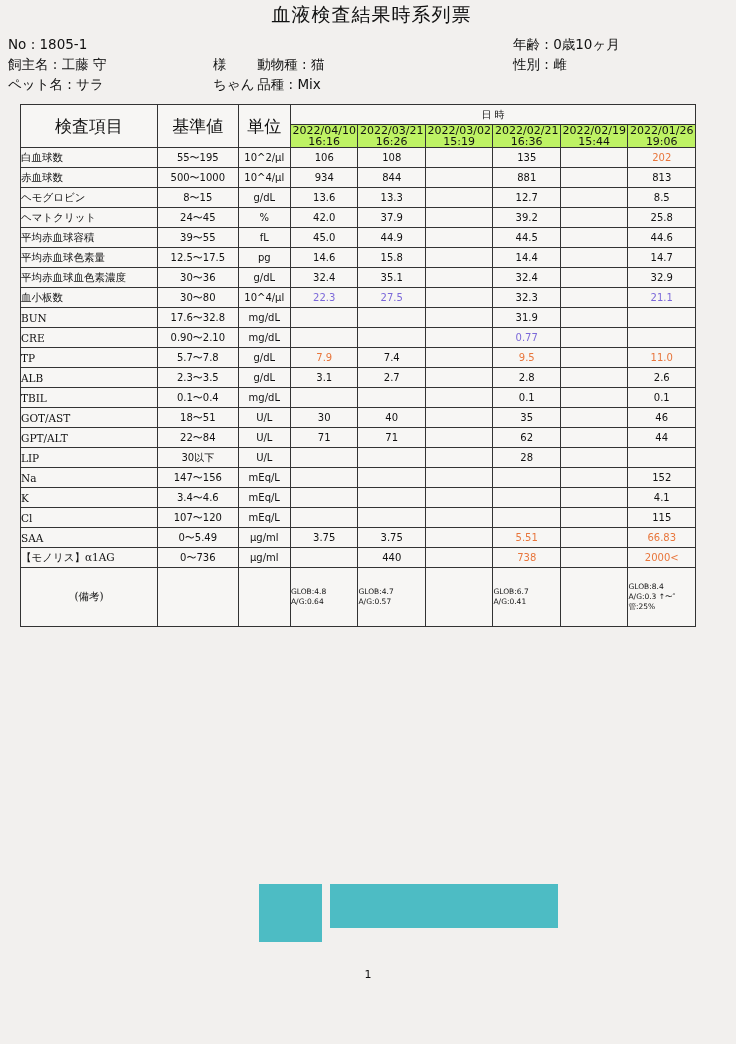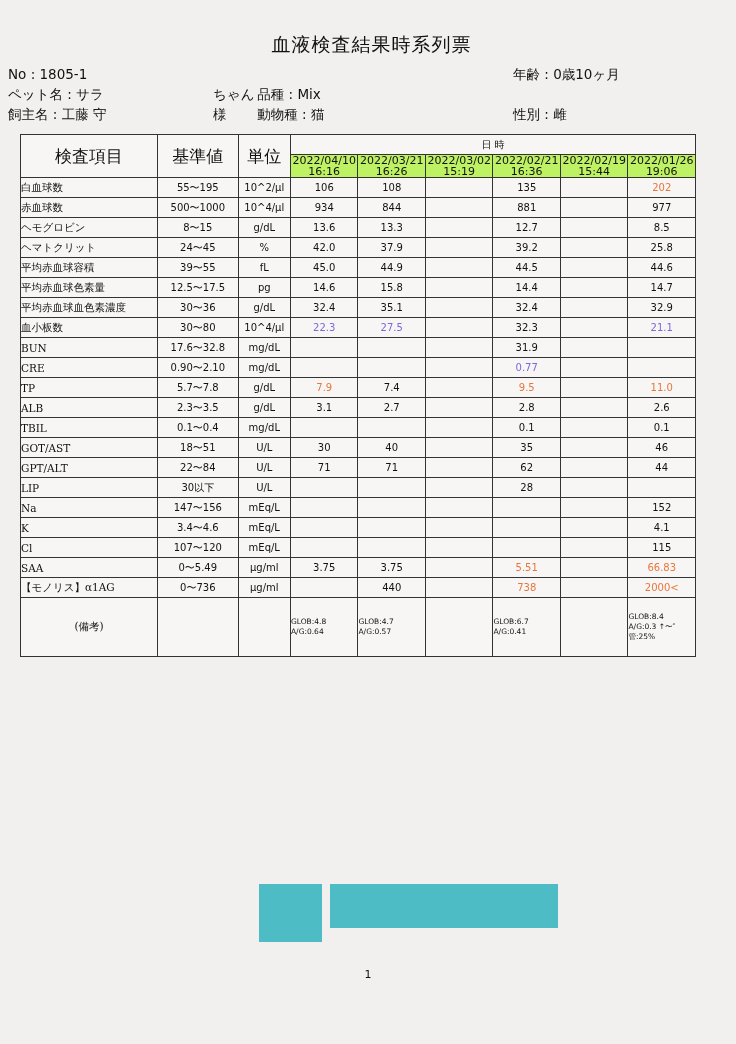--- a/index.html
+++ b/index.html
@@ -17,21 +17,21 @@
   }
   .page {
     position: absolute;
     inset: 0;
     background: #f2f0ee;
   }
   .title {
     text-align: center;
     font-size: 19px;
     letter-spacing: 1px;
-    padding-top: 32px;
+    padding-top: 2px;
     font-family: "DejaVu Serif", "Liberation Serif", serif;
     margin-left: 7px;
   }
   .meta {
     position: relative;
     margin: 6px 0 0 0;
     padding: 0 8px;
     font-size: 13.5px;
     line-height: 20px;
   }
@@ -143,34 +143,34 @@
 
   <div class="title">血液検査結果時系列票</div>
 
   <div class="meta">
     <div class="meta-row">
       <span class="m-col1">No : 1805-1</span>
       <span class="m-col2"></span>
       <span class="m-col3">年齢 : 0歳10ヶ月</span>
     </div>
     <div class="meta-row">
+      <span class="m-col1">飼主名 : 工藤 守</span>
+      <span class="m-col2">
+        <span class="sama">様</span>
+        <span>動物種 : 猫</span>
+      </span>
+      <span class="m-col3">性別 : 雌</span>
+    </div>
+    <div class="meta-row">
       <span class="m-col1">ペット名 : サラ</span>
       <span class="m-col2">
         <span class="chan">ちゃん</span>
         <span>品種 : Mix</span>
       </span>
       <span class="m-col3"></span>
-    </div>
-    <div class="meta-row">
-      <span class="m-col1">飼主名 : 工藤 守</span>
-      <span class="m-col2">
-        <span class="sama">様</span>
-        <span>動物種 : 猫</span>
-      </span>
-      <span class="m-col3">性別 : 雌</span>
     </div>
   </div>
 
   <table class="main">
     <colgroup>
       <col class="hd-item">
         <col class="hd-ref">
         <col class="hd-unit">
       <col class="hd-date">
         <col class="hd-date">
@@ -227,21 +227,21 @@
         </tr>
         <tr>
           <td class="item">赤血球数</td>
           <td class="ref">500〜1000</td>
           <td class="unit">10^4/μl</td>
           <td class="val">934</td>
           <td class="val">844</td>
           <td class="val"></td>
           <td class="val">881</td>
           <td class="val"></td>
-          <td class="val">977</td>
+          <td class="val">813</td>
         </tr>
         <tr>
           <td class="item">ヘモグロビン</td>
           <td class="ref">8〜15</td>
           <td class="unit">g/dL</td>
           <td class="val">13.6</td>
           <td class="val">13.3</td>
           <td class="val"></td>
           <td class="val">12.7</td>
           <td class="val"></td>

